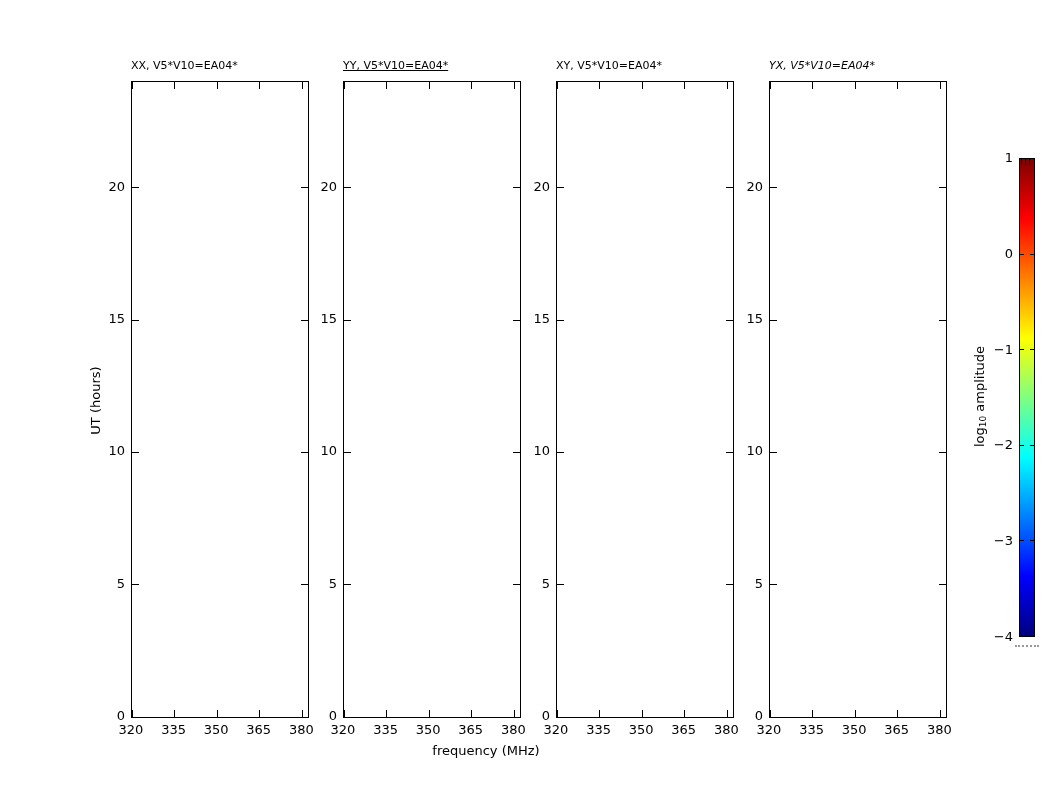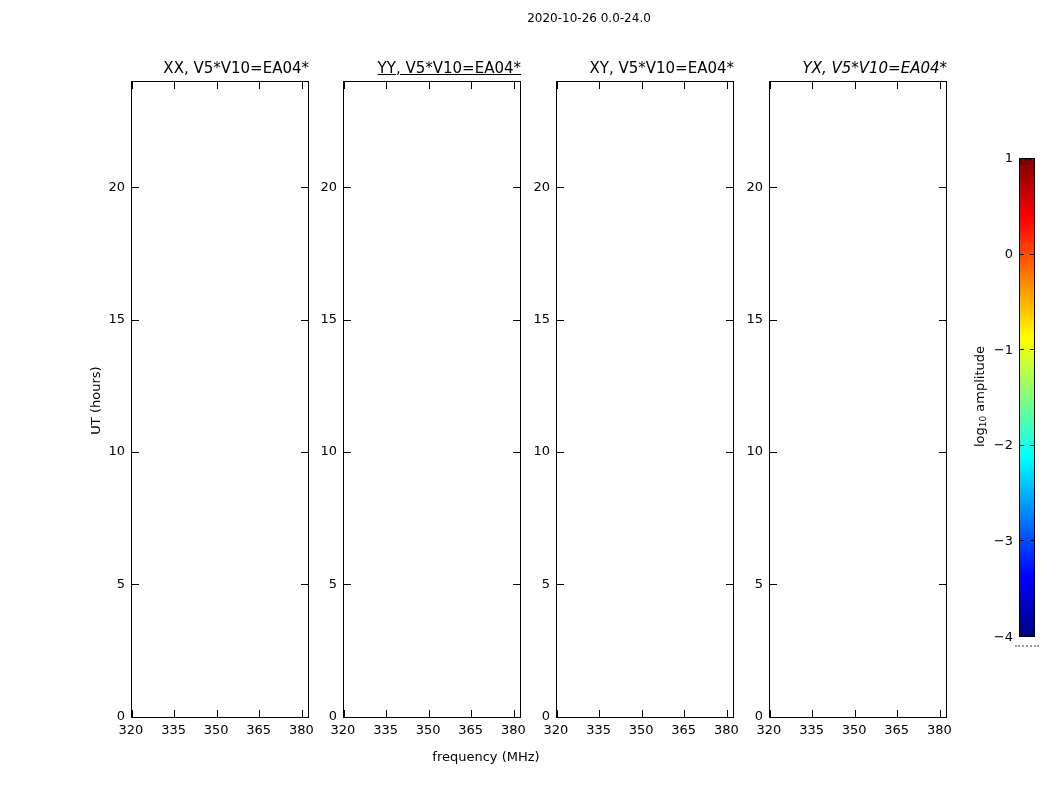--- a/index.html
+++ b/index.html
@@ -1,49 +1,48 @@
 <!DOCTYPE html>
 <html><head>
 <meta charset="utf-8">
 <style>
   html,body{margin:0;padding:0;background:#fff;}
   .figure{
     position:relative;width:1050px;height:800px;background:#ffffff;
     font-family:"DejaVu Sans",sans-serif;color:#000;overflow:hidden;
   }
   .fig-title{position:absolute;left:389px;top:11px;width:400px;font-size:12px;text-align:center;white-space:nowrap;}
-  .panel-title{position:absolute;font-size:15px;text-align:right;white-space:nowrap;}
+  .panel-title{position:absolute;font-size:11px;text-align:left;white-space:nowrap;}
   .axes{position:absolute;border:1px solid #000;box-sizing:border-box;background:#fff;}
   .tick{position:absolute;background:#000;}
   .vtick{width:1px;height:7px;}
   .htick{height:1px;width:7px;}
   .xlab{position:absolute;width:40px;text-align:center;font-size:13px;white-space:nowrap;}
   .ylab{position:absolute;width:40px;text-align:right;font-size:13px;line-height:16px;white-space:nowrap;}
   .axis-label{position:absolute;font-size:13px;text-align:center;white-space:nowrap;}
   .rot{transform:rotate(-90deg);}
-  .xlabel{left:386px;top:743px;width:200px;margin-top:6px;}
+  .xlabel{left:386px;top:743px;width:200px;}
   .ylabel{left:16px;top:392px;width:160px;height:17px;}
   .cb-label{left:870px;top:388px;width:220px;height:17px;}
   .cb-sub{font-size:9px;vertical-align:-2px;}
   .cb-post{white-space:pre;}
   .colorbar{position:absolute;left:1019px;top:158px;width:16px;height:479px;border:1px solid #000;box-sizing:border-box;}
   .cb-grad{position:absolute;left:0;top:0;right:0;bottom:0;
     background:linear-gradient(to top,#000080 0%,#0000ff 12.5%,#00ffff 37.5%,#ffff00 62.5%,#ff0000 87.5%,#800000 100%);}
   .cb-hatch{position:absolute;left:1px;right:1px;height:6px;
     background:repeating-linear-gradient(to right,#000 0 1px,rgba(0,0,0,0) 1px 4px);}
   .cb-hatch.top{top:0;}
   .cb-hatch.bottom{bottom:0;}
   .cb-dash{position:absolute;width:4px;height:1px;background:#000;}
   .cb-dotted{position:absolute;left:1015px;top:645px;width:24px;border-top:2px dotted #999;}
 </style>
 </head>
 <body>
 
 <div class="figure">
-  <div class="fig-title">2020-10-26 0.0-24.0</div>
 
   <div class="axis-label rot ylabel">UT (hours)</div>
   <div class="axis-label xlabel">frequency (MHz)</div>
 
   <div id="panels-root">
       <div class="panel-title" style="left: 131px; top: 59px; width: 178px;">XX, V5*V10=EA04*</div>
       <div class="axes" style="left: 131px; top: 81px; width: 178px; height: 637px;">
         <div class="tick vtick" style="left: -0.5px; bottom: 0px;"></div>
         <div class="tick vtick" style="left: -0.5px; top: 0px;"></div>
         <div class="tick vtick" style="left: 42.0806px; bottom: 0px;"></div>

